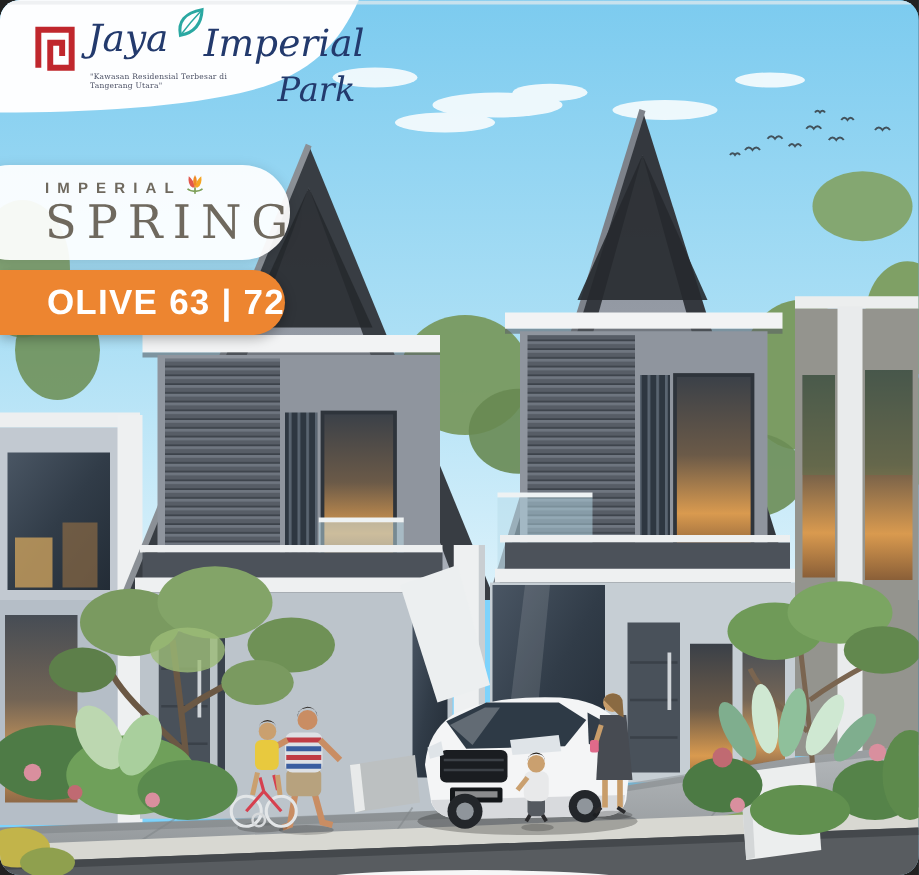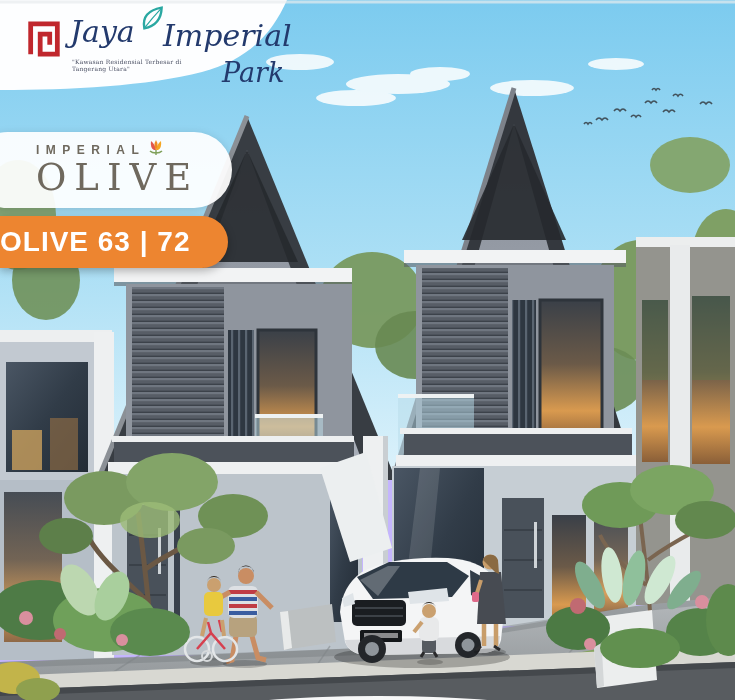--- a/index.html
+++ b/index.html
@@ -1,17 +1,17 @@
 <!DOCTYPE html>
 <html><head>
 <meta charset="utf-8">
 <style>
   html,body{margin:0;padding:0;background:#222;}
-  .canvas{position:relative;width:735px;height:700px;overflow:hidden;background:#c4b5fd;
-          font-family:"Liberation Sans",sans-serif;}
+  .canvas{position:relative;width:735px;height:700px;overflow:hidden;background:#7dd3fc;
+          font-family:"Liberation Sans",sans-serif;border-radius:16px;}
   .scene{position:absolute;left:0;top:0;}
 
   
   .header-swoosh{position:absolute;left:0;top:0;width:735px;height:110px;pointer-events:none;}
   .logo{position:absolute;left:24px;top:16px;display:flex;z-index:5;}
   .logo-mark{width:40px;height:46px;}
   .logo-words{position:relative;width:220px;height:80px;margin-left:6px;
               font-family:"DejaVu Serif",serif;font-style:italic;color:#233a6d;}
   .logo-w1{position:absolute;left:0;top:-2px;font-size:30px;}
   .logo-leaf{position:absolute;left:70px;top:-10px;width:26px;height:24px;transform:rotate(-8deg);}
@@ -26,21 +26,21 @@
                 box-shadow:0 2px 10px rgba(0,0,0,.15);box-sizing:border-box;padding:11px 0 0 66px;}
   .badge-series .row{display:flex;align-items:flex-start;height:16px;}
   .eyebrow{font-size:12px;font-weight:bold;letter-spacing:6.5px;color:#6f695e;}
   .tulip{width:18px;height:17px;margin-left:2px;margin-top:-4px;}
   .springname{font-family:"DejaVu Serif",serif;font-size:37px;letter-spacing:8px;
               color:#6f695e;line-height:1.05;}
 
   
   .badge-product{position:absolute;left:0;top:216px;width:228px;height:52px;z-index:5;
                  background:#ED8530;border-radius:0 28px 28px 0;display:flex;align-items:center;
-                 justify-content:flex-start;color:#ffffff;font-weight:bold;font-size:28px;
+                 justify-content:flex-end;color:#ffffff;font-weight:bold;font-size:28px;
                  letter-spacing:1px;box-shadow:0 3px 9px rgba(0,0,0,.28);}
 </style>
 </head>
 <body>
 
 <div class="canvas">
 
   <svg class="scene" width="735" height="700" viewBox="0 0 735 700">
     <defs>
       <linearGradient id="skyGrad" x1="0" y1="0" x2="0" y2="1">
@@ -354,20 +354,20 @@
   <div class="badge-series">
     <div class="row">
       <span class="eyebrow">IMPERIAL</span>
       <svg class="tulip" viewBox="0 0 18 17">
         <path d="M4,2 Q3,9 7,11 L9,11 Q8,5 4,2 Z" fill="#E2574C"></path>
         <path d="M14,2 Q15,9 11,11 L9,11 Q10,5 14,2 Z" fill="#F5A623"></path>
         <path d="M9,1 Q6,6 9,11 Q12,6 9,1 Z" fill="#F08A24"></path>
         <path d="M9,11 L9,16 M9,14 Q5,14 3,12 M9,14 Q13,14 15,12" stroke="#7FA05A" stroke-width="1.4" fill="none"></path>
       </svg>
     </div>
-    <div class="springname">OLIVE</div>
+    <div class="springname">SPRING</div>
   </div>
 
   <div class="badge-product">
     <span>OLIVE 63 | 72</span>
   </div>
 
 </div>
 
 </body></html>

